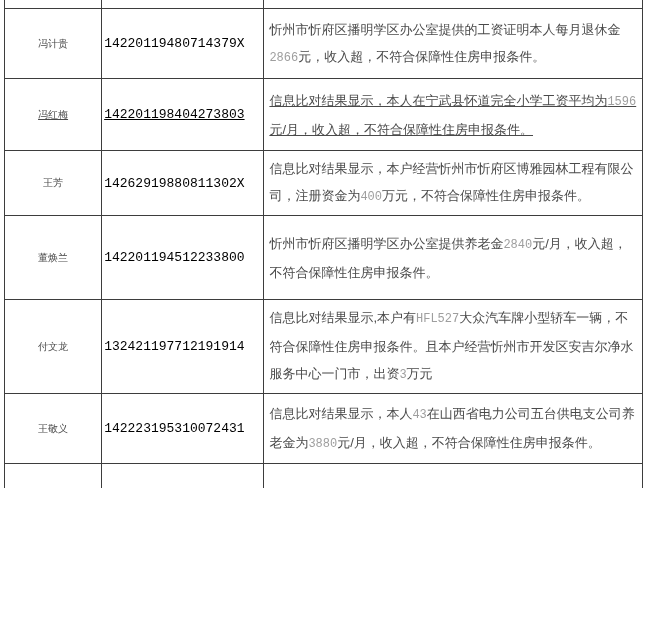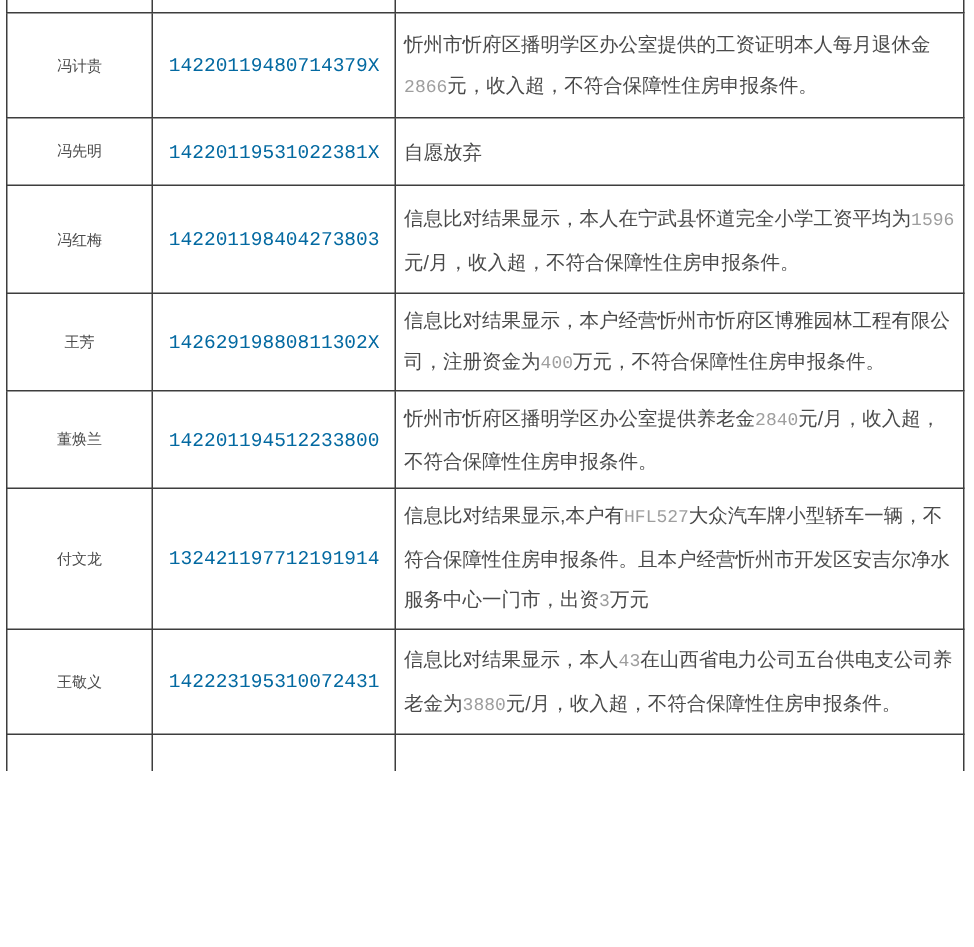--- a/index.html
+++ b/index.html
@@ -29,47 +29,47 @@
   }
   td.name {
     width: 97px;
     text-align: center;
     font-size: 10px;
     color: #4a4a4a;
     padding: 2px;
   }
   td.id {
     width: 162px;
-    text-align: center;
+    text-align: left;
     font-family: "Liberation Mono", "DejaVu Sans Mono", monospace;
     font-size: 13px;
-    color: #0369a1;
+    color: #000000;
     padding: 2px;
   }
   td.desc {
     width: 378px;
     text-align: left;
     font-size: 13px;
     color: #4a4a4a;
     line-height: 27px;
     padding: 4px 3px 4px 5px;
   }
   .num {
     font-family: "Liberation Mono", "DejaVu Sans Mono", monospace;
     font-size: 12px;
     color: #9e9e9e;
   }
   
   tr.r0  td { height: 8px;  border-top: 0; }
   tr.r1  td { height: 70px; margin-top: 44px; }
   tr.r2  td { height: 45px; }
   tr.r3  td { height: 42px; }
-  tr.r4  td { height: 72px; }
+  tr.r4  td { height: 72px; text-decoration: underline; }
   tr.r5  td { height: 65px; }
-  tr.r6  td { height: 65px; }
+  tr.r6  td { height: 84px; }
   tr.r7  td { height: 92px; }
   tr.r8  td { height: 41px; }
   tr.r9  td { height: 45px; }
   tr.r10 td { height: 70px; }
   tr.r11 td { height: 24px; border-bottom: 0; }
 </style>
 </head>
 <body>
 
 <div class="page">
@@ -77,25 +77,20 @@
     <tbody>
       <tr class="r0">
         <td class="name"></td>
         <td class="id"></td>
         <td class="desc"></td>
       </tr>
       <tr class="r1">
     <td class="name">冯计贵</td>
     <td class="id">14220119480714379X</td>
     <td class="desc"><span class="cn">忻州市忻府区播明学区办公室提供的工资证明本人每月退休金</span><span class="num">2866</span><span class="cn">元，收入超，不符合保障性住房申报条件。</span></td>
-  </tr>
-        <tr class="r2">
-    <td class="name">冯先明</td>
-    <td class="id">14220119531022381X</td>
-    <td class="desc"><span class="cn">自愿放弃</span></td>
   </tr>
         <tr class="r4">
     <td class="name">冯红梅</td>
     <td class="id">142201198404273803</td>
     <td class="desc"><span class="cn">信息比对结果显示，本人在宁武县怀道完全小学工资平均为</span><span class="num">1596</span><span class="cn">元/月，收入超，不符合保障性住房申报条件。</span></td>
   </tr>
         <tr class="r5">
     <td class="name">王芳</td>
     <td class="id">14262919880811302X</td>
     <td class="desc"><span class="cn">信息比对结果显示，本户经营忻州市忻府区博雅园林工程有限公司，注册资金为</span><span class="num">400</span><span class="cn">万元，不符合保障性住房申报条件。</span></td>

